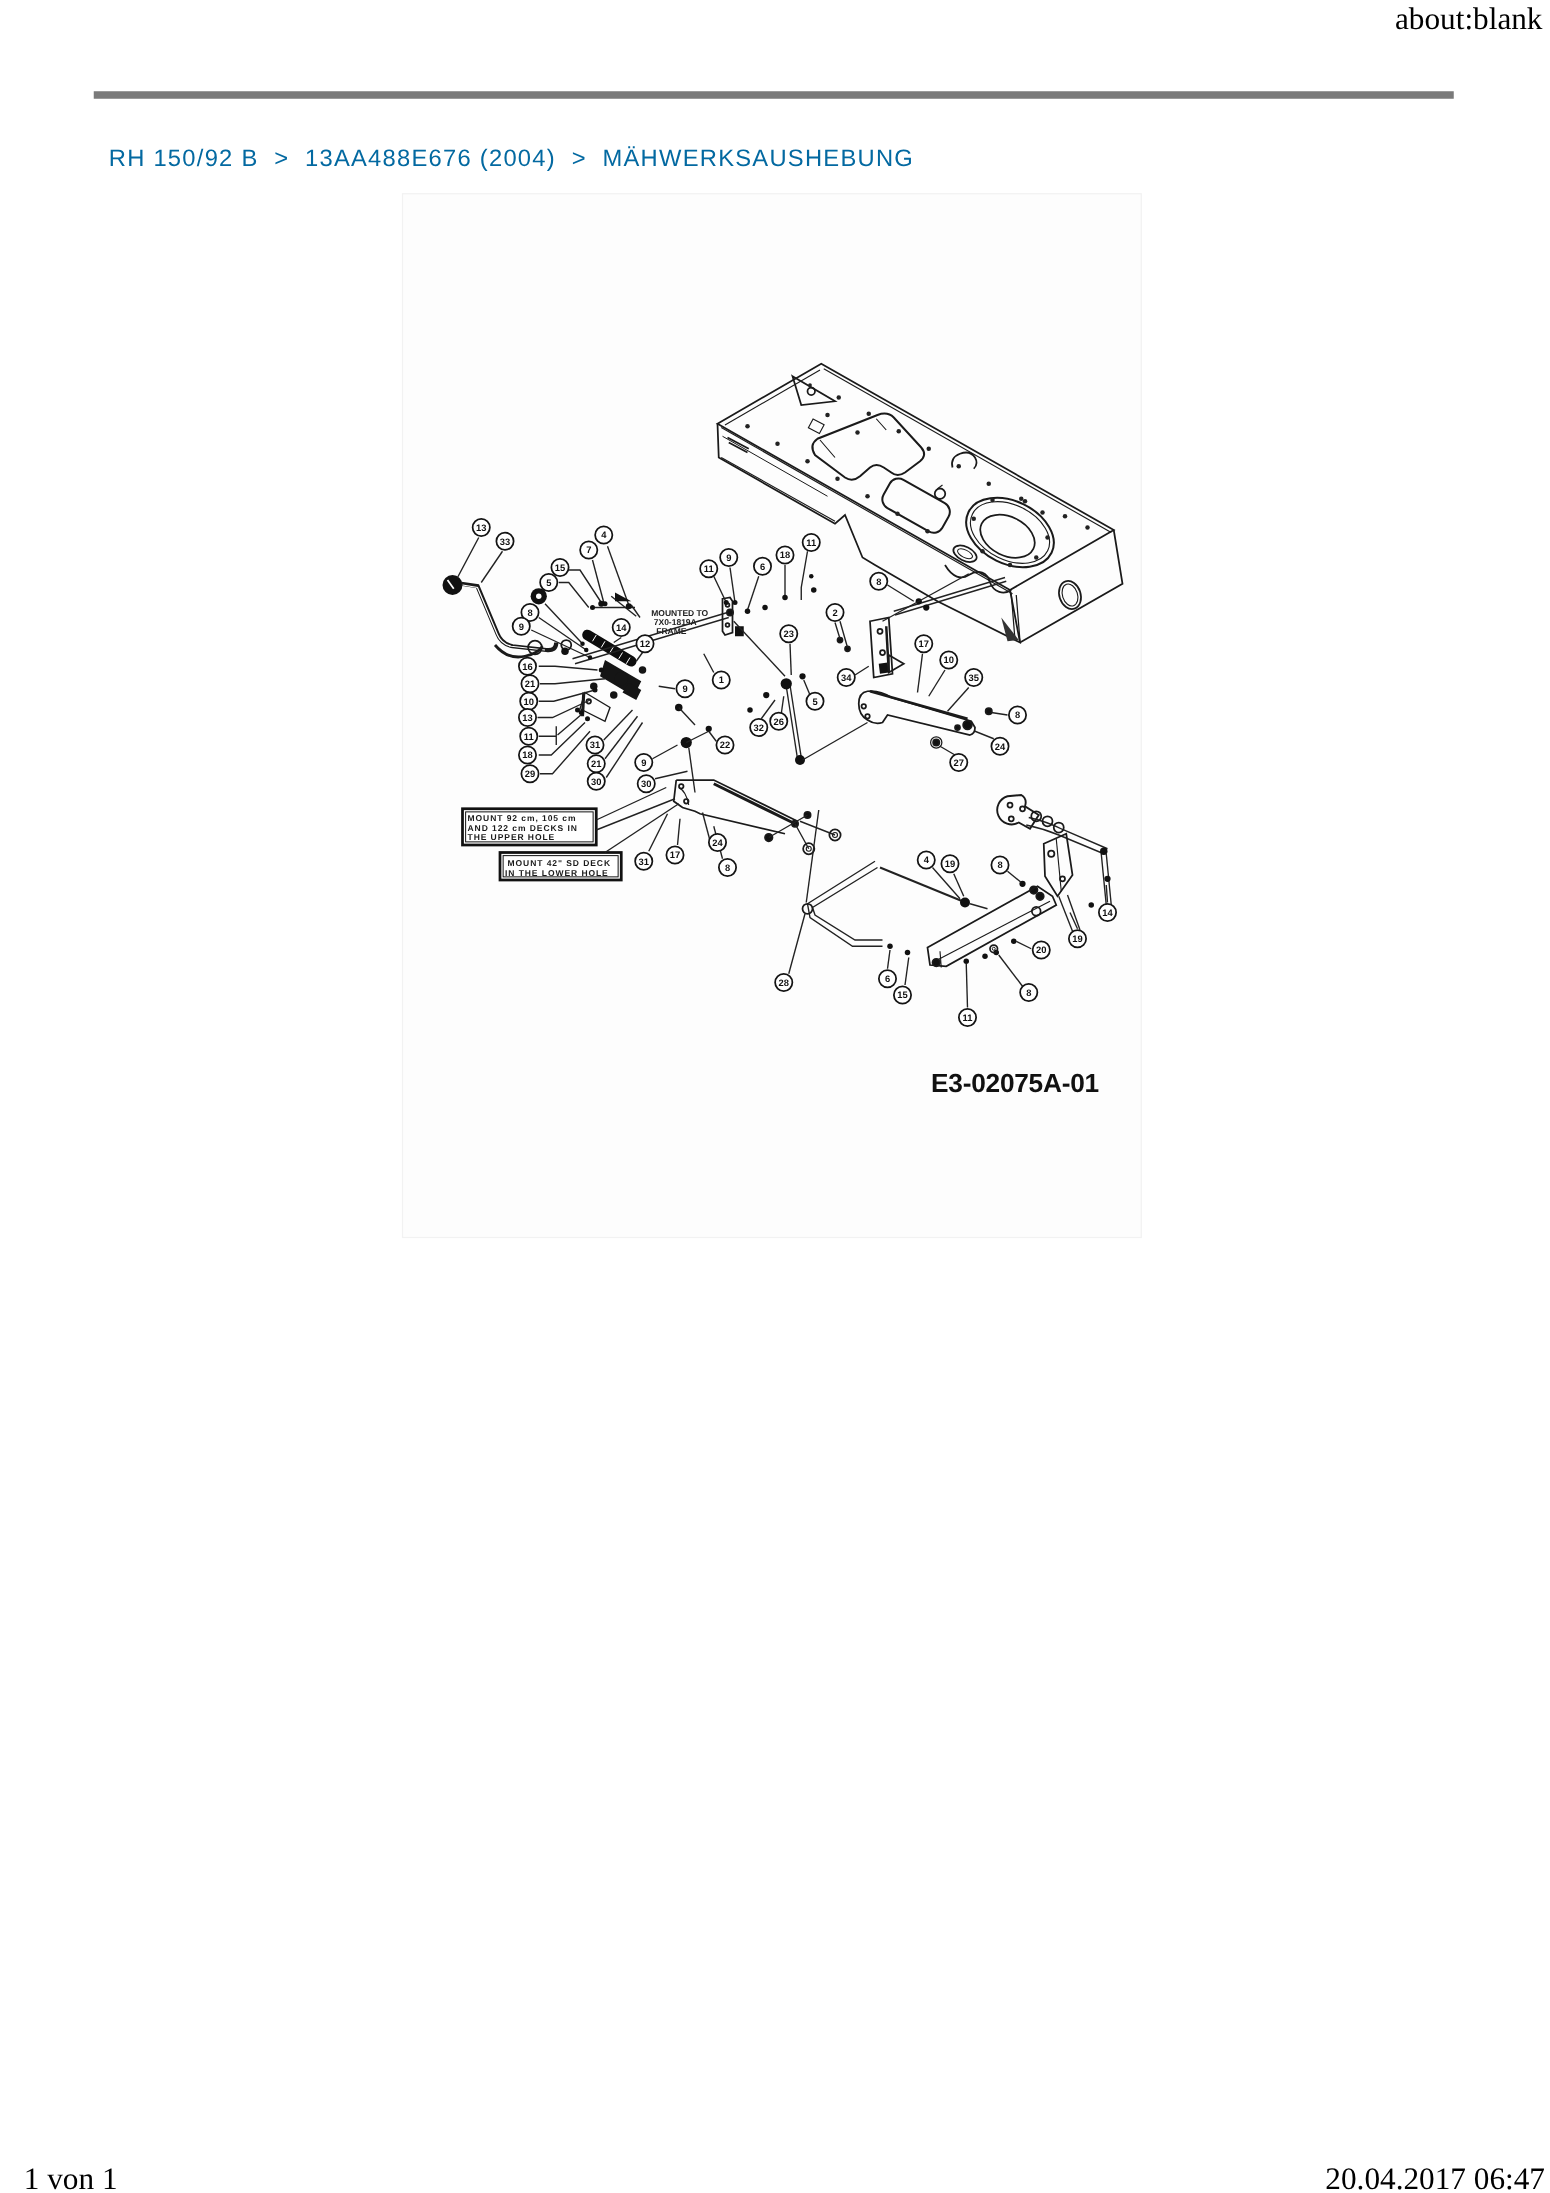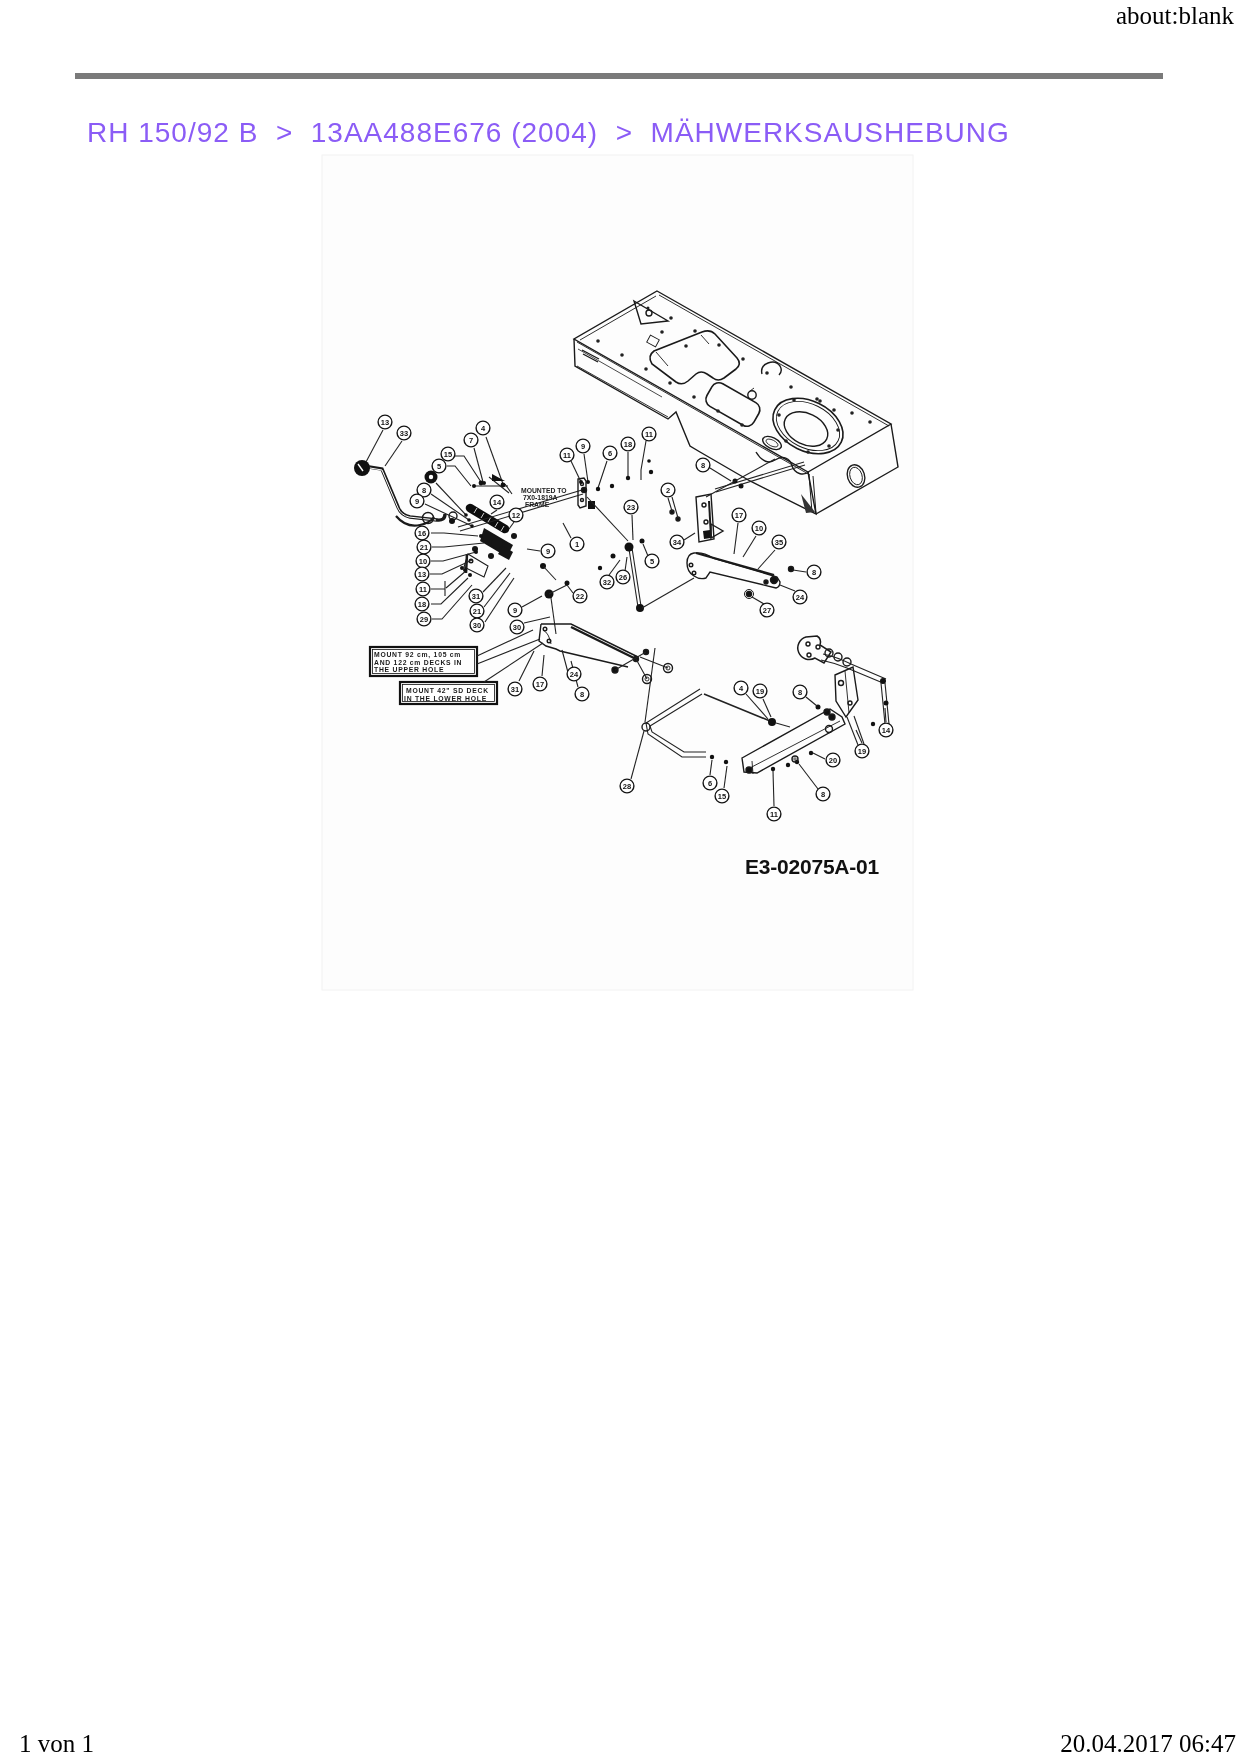--- a/index.html
+++ b/index.html
@@ -1,20 +1,20 @@
 <!DOCTYPE html>
 <html><head>
 <meta charset="utf-8">
 <style>
   html,body{margin:0;padding:0;background:#ffffff;}
   body{width:1240px;height:1754px;position:relative;font-family:"Liberation Sans",sans-serif;}
   .serif{font-family:"Liberation Serif",serif;font-size:25px;color:#000;}
   #aboutblank{position:absolute;top:2px;right:6px;}
   #rule{position:absolute;left:75px;top:73px;width:1088px;height:5.5px;background:#7a7a7a;}
-  #title{position:absolute;left:87px;top:117px;font-size:28px;letter-spacing:1px;color:#8b5cf6;}
+  #title{position:absolute;left:87px;top:117px;font-size:19px;letter-spacing:1px;color:#0369a1;}
   #f1{position:absolute;left:19px;top:1730px;}
   #f2{position:absolute;right:4px;top:1730px;}
   svg{position:absolute;left:0;top:0;}
   svg text{font-family:"Liberation Sans",sans-serif;}
   .num{font-size:7.5px;font-weight:bold;text-anchor:middle;fill:#111;}
   .ln{stroke:#222;stroke-width:1.1;fill:none;}
   .pt{stroke:#1a1a1a;stroke-width:1.4;fill:none;}
   .tiny{font-size:6.8px;font-weight:bold;fill:#222;}
   .btx{font-size:6.8px;font-weight:bold;fill:#1a1a1a;letter-spacing:0.75px;}
 </style>

